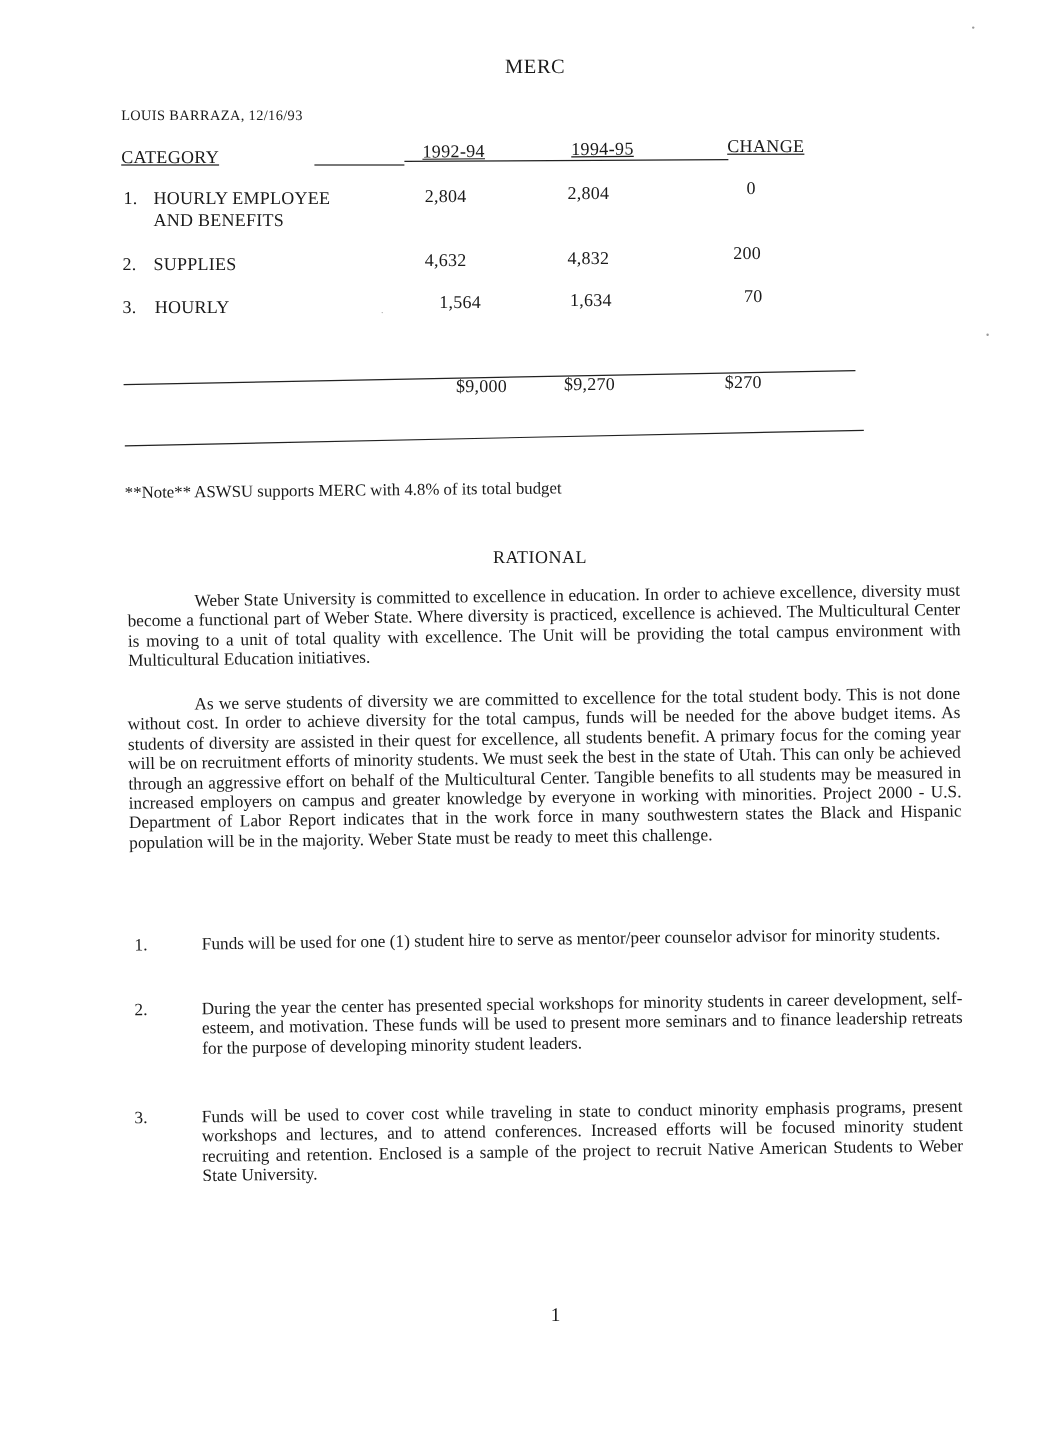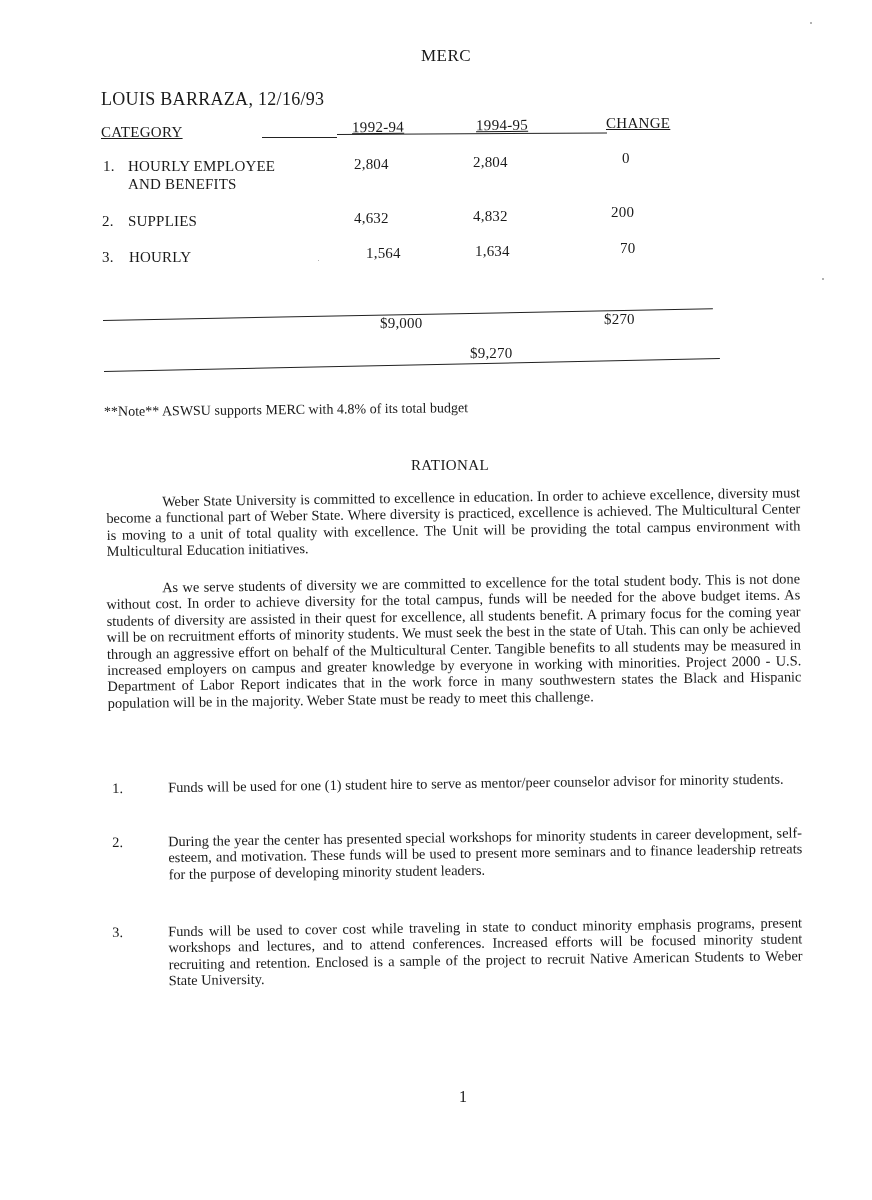--- a/index.html
+++ b/index.html
@@ -3,21 +3,21 @@
 <meta charset="utf-8">
 <style>
   html, body { margin: 0; padding: 0; background: #ffffff; }
   body {
     width: 872px; height: 1200px; position: relative; overflow: hidden;
     font-family: "Liberation Serif", "DejaVu Serif", serif;
     color: #1a1a1a;
   }
   .abs { position: absolute; white-space: nowrap; }
   .title { left: 0; width: 892px; text-align: center; top: 46px; font-size: 17px; letter-spacing: 0.5px; }
-  .author { left: 101px; top: 89px; font-size: 18px; letter-spacing: 0.3px; }
+  .author { left: 101px; top: 89px; font-size: 12px; letter-spacing: 0.3px; }
   .hdr { font-size: 15px; text-decoration: underline; letter-spacing: 0.3px; }
   .hline { position: absolute; height: 1px; background: #222; transform-origin: left center; }
   .cell { font-size: 15px; letter-spacing: 0.2px; }
   .note { left: 104px; top: 404px; font-size: 14px; transform: rotate(-0.6deg); transform-origin: left center; }
   .rational { left: 0; width: 900px; text-align: center; top: 457px; font-size: 15px; letter-spacing: 0.4px; }
   .para {
     position: absolute; left: 106px; width: 694px; font-size: 14.4px; line-height: 16.4px;
     text-align: justify; transform: rotate(-0.8deg); transform-origin: left top;
   }
   .para .indent { display: inline-block; width: 56px; }
@@ -54,21 +54,21 @@
 <div class="abs cell" style="left:611px; top:204px;">200</div>
 
 <div class="abs cell" style="left:102px; top:249px;">3.</div>
 <div class="abs cell" style="left:129px; top:249px;">HOURLY</div>
 <div class="abs cell" style="left:366px; top:245px;">1,564</div>
 <div class="abs cell" style="left:475px; top:243px;">1,634</div>
 <div class="abs cell" style="left:620px; top:240px;">70</div>
 
 <div class="hline" style="left:103px; top:320px; width:610px; transform:rotate(-1.1deg);"></div>
 <div class="abs cell" style="left:337px; top:315px;margin-left:43px;">$9,000</div>
-<div class="abs cell" style="left:470px; top:313px;margin-top:32px;">$9,270</div>
+<div class="abs cell" style="left:470px; top:313px;">$9,270</div>
 <div class="abs cell" style="left:604px; top:311px;">$270</div>
 <div class="hline" style="left:104px; top:371px; width:616px; transform:rotate(-1.2deg);"></div>
 
 <div class="abs note">**Note** ASWSU supports MERC with 4.8% of its total budget</div>
 
 <div class="abs rational">RATIONAL</div>
 
 <div class="para" style="top:494px;"><span class="indent"></span><span>Weber State University is committed to excellence in education.  In order to achieve excellence, diversity must become a functional part of Weber State.  Where diversity is practiced, excellence is achieved.  The Multicultural Center is moving to a unit of total quality with excellence. The Unit will be providing the total campus environment with Multicultural Education initiatives.</span></div>
 
 <div class="para" style="top:580px;"><span class="indent"></span><span>As we serve students of diversity we are committed to excellence for the total student body. This is not done without cost.  In order to achieve diversity for the total campus, funds will be needed for the above budget items.  As students of diversity are assisted in their quest for excellence, all students benefit. A primary focus for the coming year will be on recruitment efforts of minority students. We must seek the best in the state of Utah. This can only be achieved through an aggressive effort on behalf of the Multicultural Center.  Tangible benefits to all students may be measured in increased employers on campus and greater knowledge by everyone in working with minorities.  Project 2000 - U.S. Department of Labor Report indicates that in the work force in many southwestern states the Black and Hispanic population will be in the majority.  Weber State must be ready to meet this challenge.</span></div>

